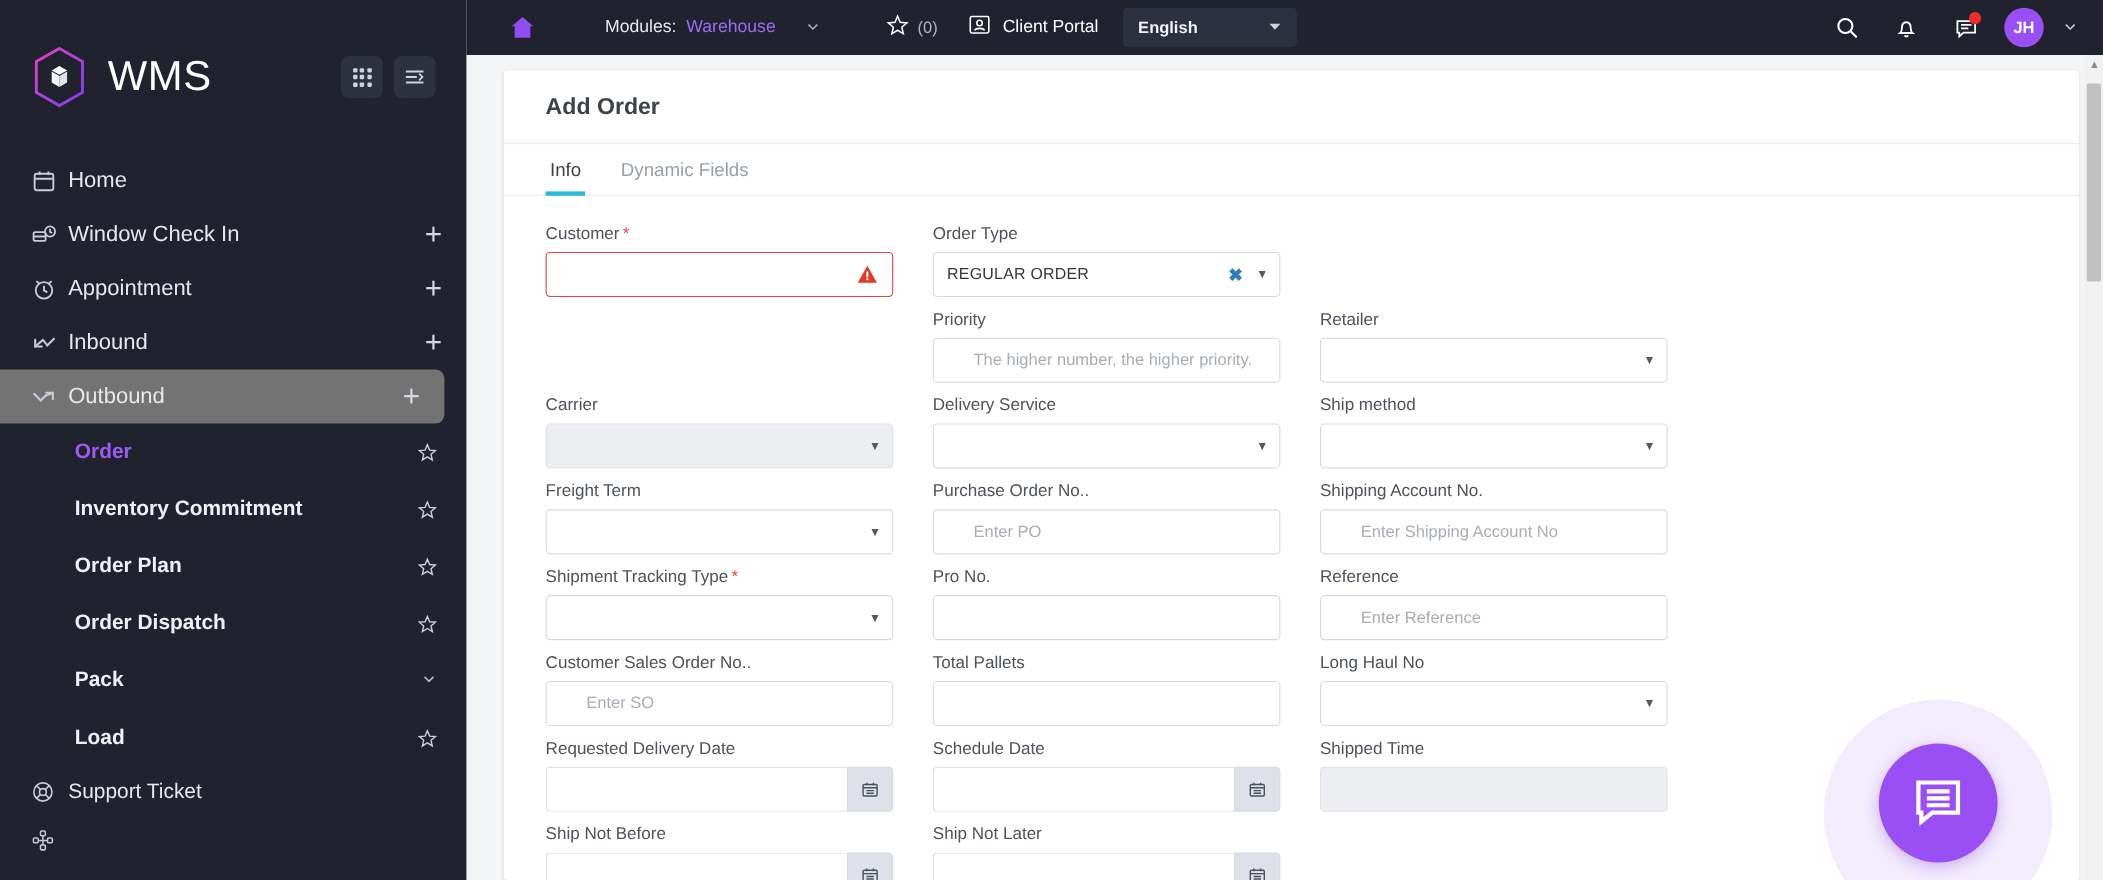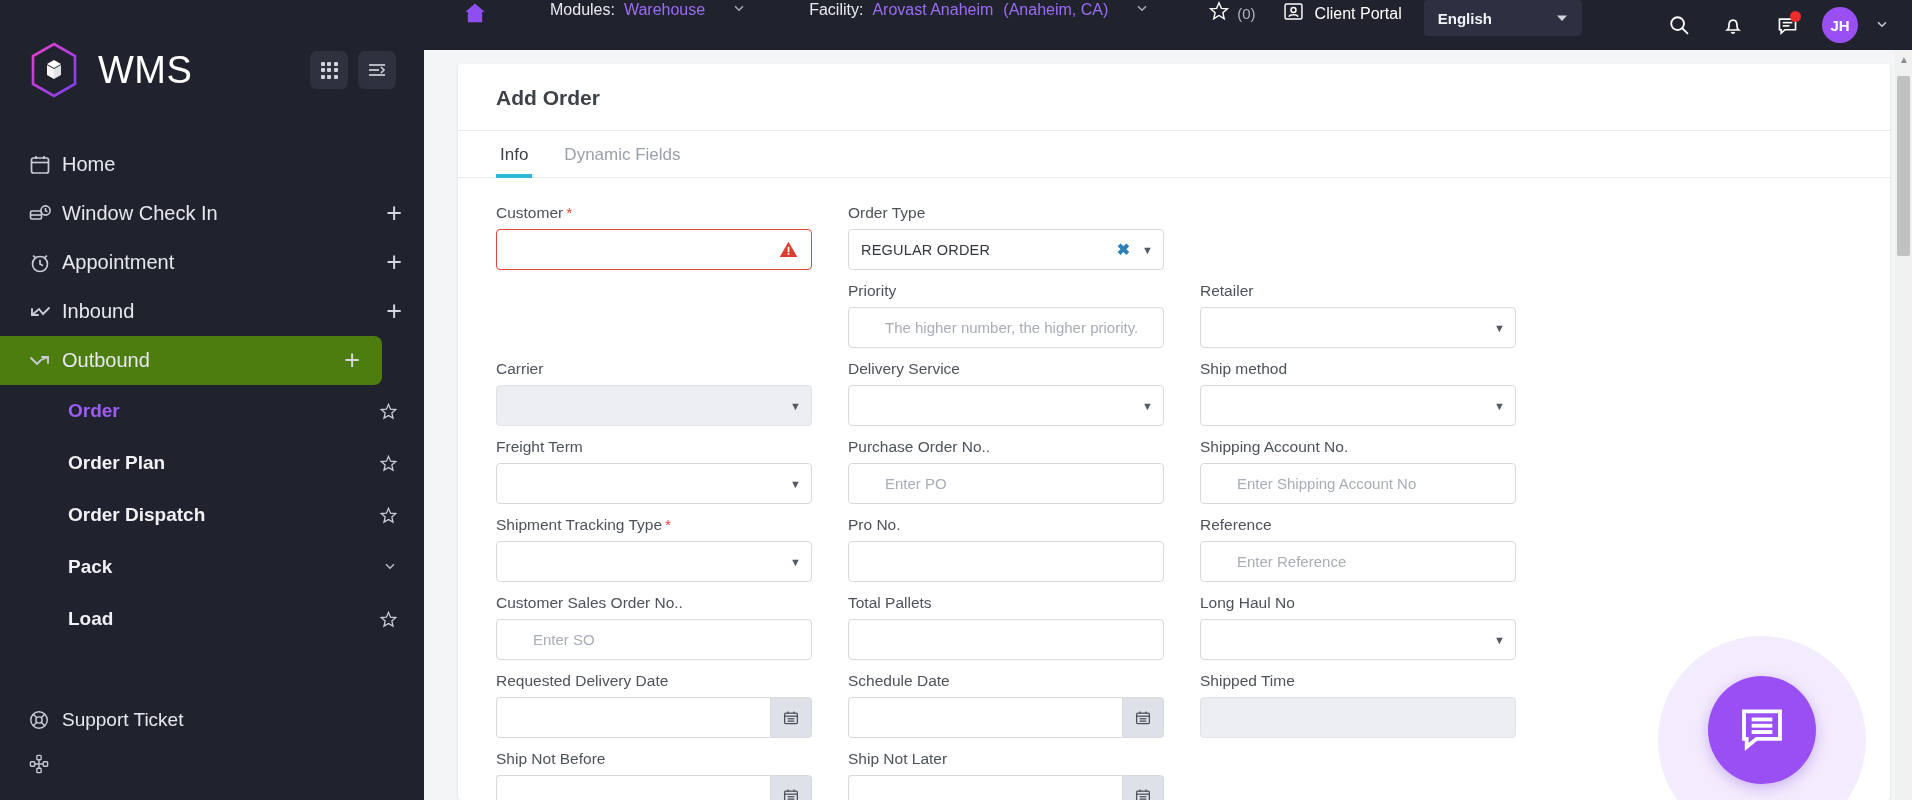--- a/index.html
+++ b/index.html
@@ -26,41 +26,41 @@
   }
   .grid-dots { display: grid; grid-template-columns: repeat(3, 4px); gap: 2.5px; }
   .grid-dots i { width: 4px; height: 4px; background: #cfd3dd; border-radius: 1px; display: block; }
 
   .sb-nav { flex: 1; overflow: hidden; }
   .sb-item {
     display: flex; align-items: center; height: 49px;
     padding: 0 22px 0 28px; color: #e6e8ee; font-size: 20px;
     position: relative; cursor: pointer;
   }
-  .sb-item.active { background: #4d7c0f; border-radius: 0 8px 8px 0; margin-right: 42px; }
+  .sb-item.active { background: #737373; border-radius: 0 8px 8px 0; margin-right: 20px; }
   .sb-ico { width: 34px; flex: none; display: flex; align-items: center; color: #c8ccd6; }
   .sb-label { flex: 1; white-space: nowrap; }
   .sb-plus { font-size: 27px; color: #d5d8e0; line-height: 1; font-weight: 300; }
   .sb-chevron { color: #b9bdc8; font-size: 15px; }
 
   .sb-sub {
     display: flex; align-items: center; height: 52px;
     padding: 0 26px 0 68px; font-size: 19px; color: #f0f1f5; cursor: pointer; font-weight: bold;
   }
   .sb-sub.current { color: #9d5cf5; }
   .sb-sub .sub-label { flex: 1; white-space: nowrap; }
   .star { width: 19px; height: 19px; flex: none; color: #ccd0da; }
 
   .sb-bottom { padding-bottom: 14px; }
   .sb-bottom .sb-item { height: 44px; font-size: 19px; }
 
   
   .right { flex: 1; position: relative; background: #f4f5f7; }
   .topbar {
-    height: 50px; background: #20232e; display: flex; align-items: flex-start;
+    height: 50px; background: #20232e; display: flex; align-items: center;
     padding: 0 0 0 38px; color: #fff; position: relative;
   }
   .home-ico { color: #8f4ff0; display: flex; align-items: center; }
   .tb-group { display: flex; align-items: center; margin-left: 62px; font-size: 16px; white-space: nowrap; }
   .tb-lab { color: #e9eaee; }
   .tb-val { color: #9b6df5; margin-left: 9px; }
   .tb-sub { color: #9b6df5; margin-left: 10px; }
   .caret-dn { margin-left: 26px; color: #a9aebb; font-size: 13px; }
   .tb-star { display: flex; align-items: center; margin-left: 58px; gap: 7px; }
   .tb-count { color: #aeb3c0; font-size: 15px; }
@@ -240,20 +240,28 @@
 
       <div class="sb-sub current">
         <span class="sub-label">Order</span>
         <span class="star">
           <svg width="19" height="19" viewBox="0 0 24 24" fill="none" stroke="currentColor" stroke-width="1.6">
             <polygon points="12,3 14.6,9.1 21.2,9.6 16.2,13.9 17.7,20.4 12,16.9 6.3,20.4 7.8,13.9 2.8,9.6 9.4,9.1"></polygon>
           </svg>
         </span>
       </div>
 
+      <div class="sb-sub">
+        <span class="sub-label">Inventory Commitment</span>
+        <span class="star">
+          <svg width="19" height="19" viewBox="0 0 24 24" fill="none" stroke="currentColor" stroke-width="1.6">
+            <polygon points="12,3 14.6,9.1 21.2,9.6 16.2,13.9 17.7,20.4 12,16.9 6.3,20.4 7.8,13.9 2.8,9.6 9.4,9.1"></polygon>
+          </svg>
+        </span>
+      </div>
 
       <div class="sb-sub">
         <span class="sub-label">Order Plan</span>
         <span class="star">
           <svg width="19" height="19" viewBox="0 0 24 24" fill="none" stroke="currentColor" stroke-width="1.6">
             <polygon points="12,3 14.6,9.1 21.2,9.6 16.2,13.9 17.7,20.4 12,16.9 6.3,20.4 7.8,13.9 2.8,9.6 9.4,9.1"></polygon>
           </svg>
         </span>
       </div>
 
@@ -326,30 +334,20 @@
       <div class="tb-group">
         <span class="tb-lab">Modules:</span>
         <span class="tb-val">Warehouse</span>
         <span class="caret-dn">
           <svg width="16" height="16" viewBox="0 0 24 24" fill="none" stroke="currentColor" stroke-width="2.2">
               <polyline points="6,9.5 12,15.5 18,9.5"></polyline>
             </svg>
         </span>
       </div>
 
-      <div class="tb-group">
-        <span class="tb-lab">Facility:</span>
-        <span class="tb-val">Arovast Anaheim</span>
-        <span class="tb-sub">(Anaheim, CA)</span>
-        <span class="caret-dn">
-          <svg width="16" height="16" viewBox="0 0 24 24" fill="none" stroke="currentColor" stroke-width="2.2">
-              <polyline points="6,9.5 12,15.5 18,9.5"></polyline>
-            </svg>
-        </span>
-      </div>
 
       <div class="tb-star">
         <span>
           <svg width="22" height="22" viewBox="0 0 24 24" fill="none" stroke="#fff" stroke-width="1.5">
             <polygon points="12,3 14.6,9.1 21.2,9.6 16.2,13.9 17.7,20.4 12,16.9 6.3,20.4 7.8,13.9 2.8,9.6 9.4,9.1"></polygon>
           </svg>
         </span>
         <span class="tb-count">(0)</span>
       </div>
 

